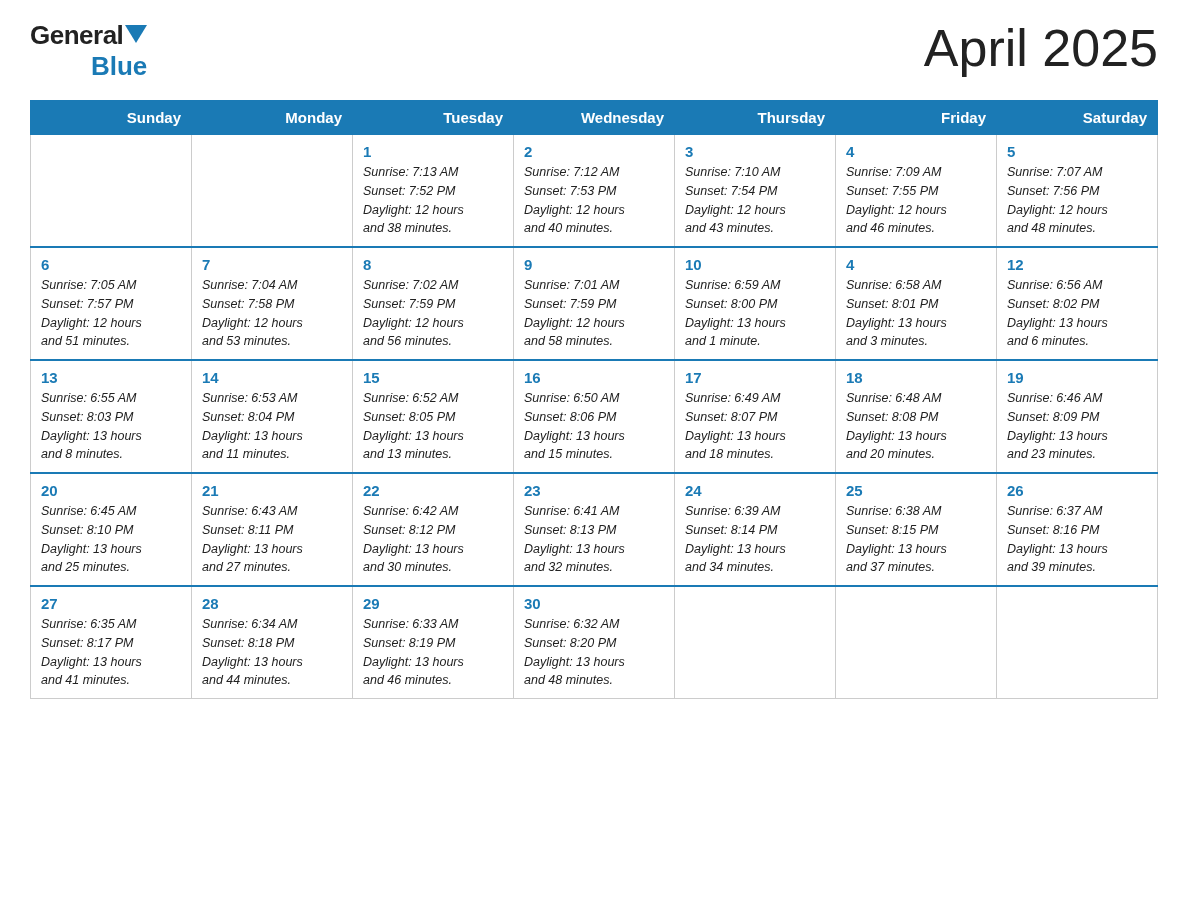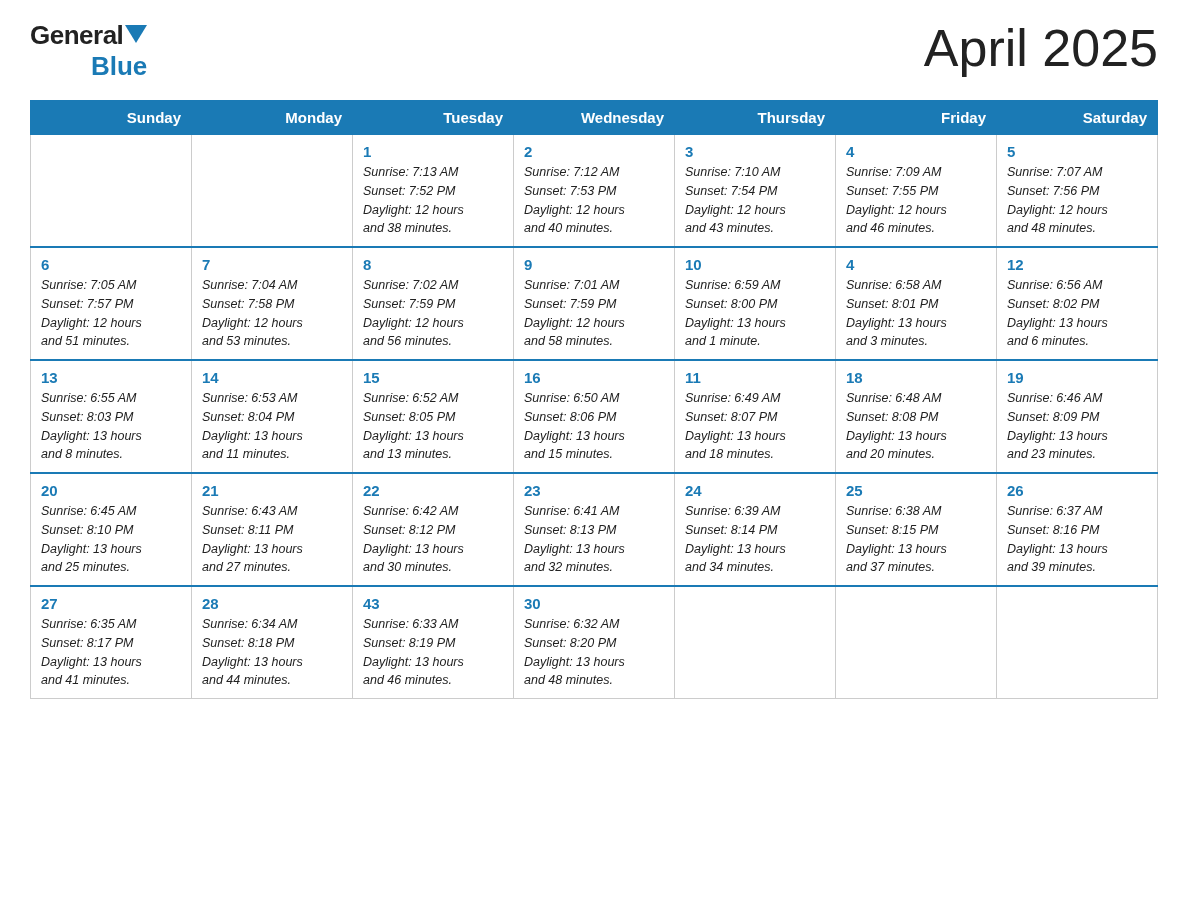--- a/index.html
+++ b/index.html
@@ -201,21 +201,21 @@
         </td>
         <td>
           <span class="day-number">15</span>
           <div class="day-info">Sunrise: 6:52 AM<br>Sunset: 8:05 PM<br>Daylight: 13 hours<br>and 13 minutes.</div>
         </td>
         <td>
           <span class="day-number">16</span>
           <div class="day-info">Sunrise: 6:50 AM<br>Sunset: 8:06 PM<br>Daylight: 13 hours<br>and 15 minutes.</div>
         </td>
         <td>
-          <span class="day-number">11</span>
+          <span class="day-number">17</span>
           <div class="day-info">Sunrise: 6:49 AM<br>Sunset: 8:07 PM<br>Daylight: 13 hours<br>and 18 minutes.</div>
         </td>
         <td>
           <span class="day-number">18</span>
           <div class="day-info">Sunrise: 6:48 AM<br>Sunset: 8:08 PM<br>Daylight: 13 hours<br>and 20 minutes.</div>
         </td>
         <td>
           <span class="day-number">19</span>
           <div class="day-info">Sunrise: 6:46 AM<br>Sunset: 8:09 PM<br>Daylight: 13 hours<br>and 23 minutes.</div>
         </td>
@@ -253,21 +253,21 @@
       <tr class="row-divider">
         <td>
           <span class="day-number">27</span>
           <div class="day-info">Sunrise: 6:35 AM<br>Sunset: 8:17 PM<br>Daylight: 13 hours<br>and 41 minutes.</div>
         </td>
         <td>
           <span class="day-number">28</span>
           <div class="day-info">Sunrise: 6:34 AM<br>Sunset: 8:18 PM<br>Daylight: 13 hours<br>and 44 minutes.</div>
         </td>
         <td>
-          <span class="day-number">43</span>
+          <span class="day-number">29</span>
           <div class="day-info">Sunrise: 6:33 AM<br>Sunset: 8:19 PM<br>Daylight: 13 hours<br>and 46 minutes.</div>
         </td>
         <td>
           <span class="day-number">30</span>
           <div class="day-info">Sunrise: 6:32 AM<br>Sunset: 8:20 PM<br>Daylight: 13 hours<br>and 48 minutes.</div>
         </td>
         <td class="empty"></td>
         <td class="empty"></td>
         <td class="empty"></td>
       </tr>

